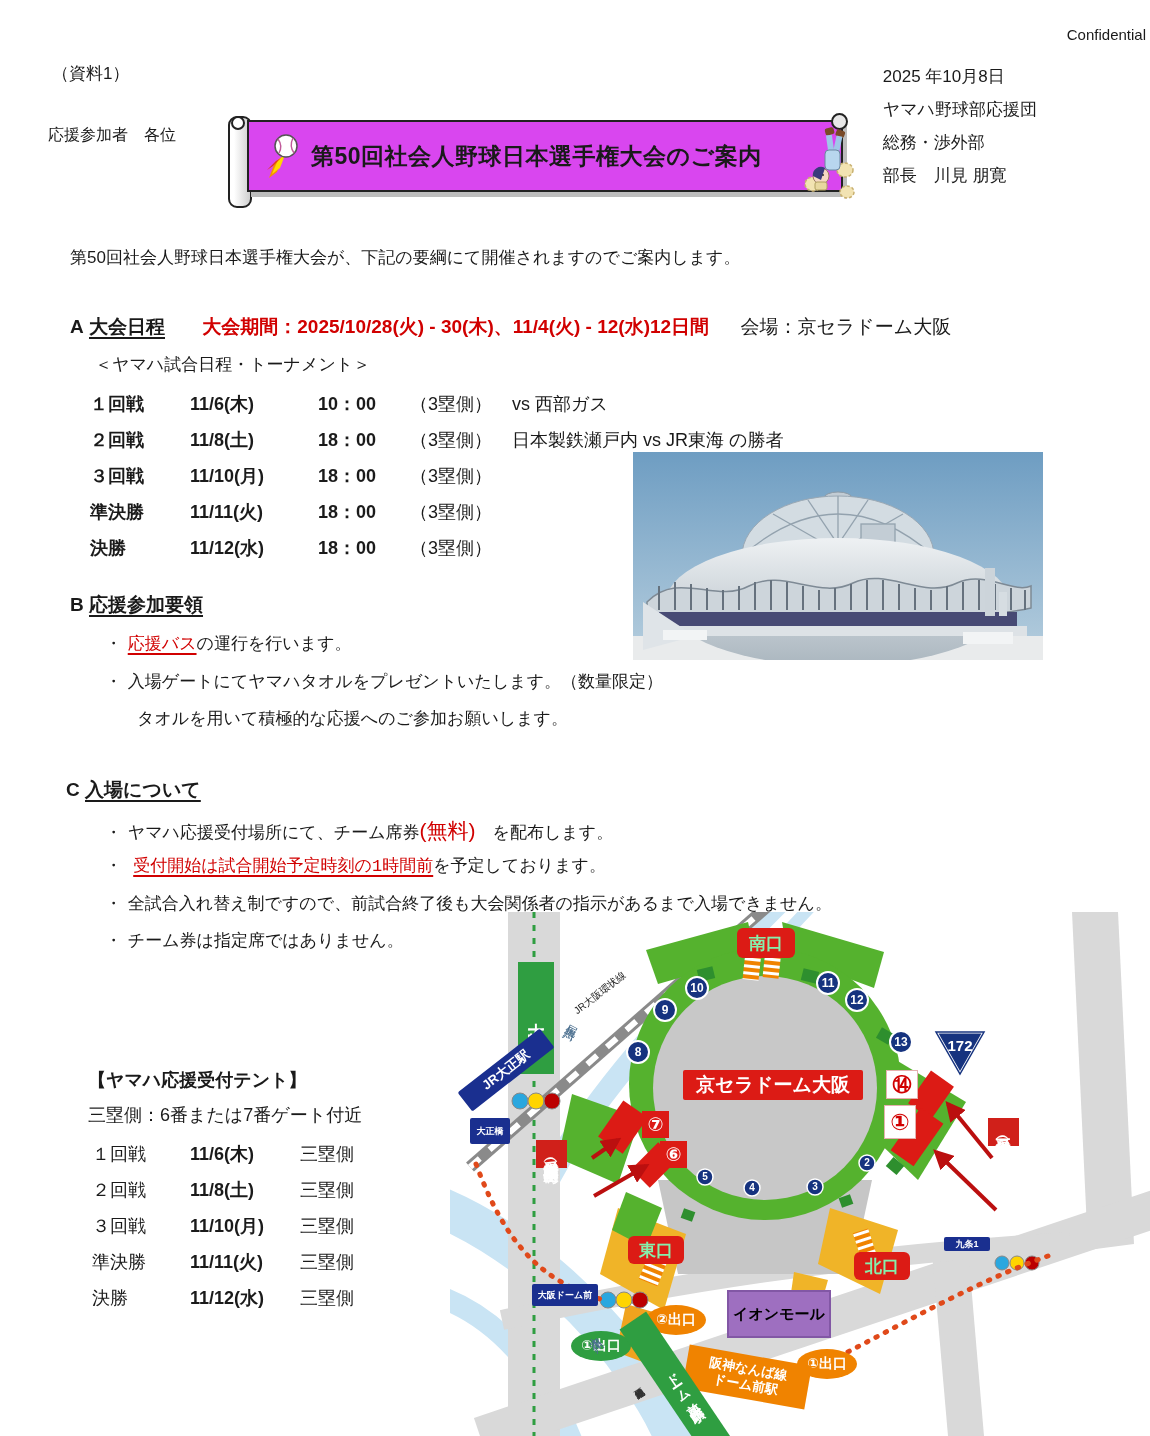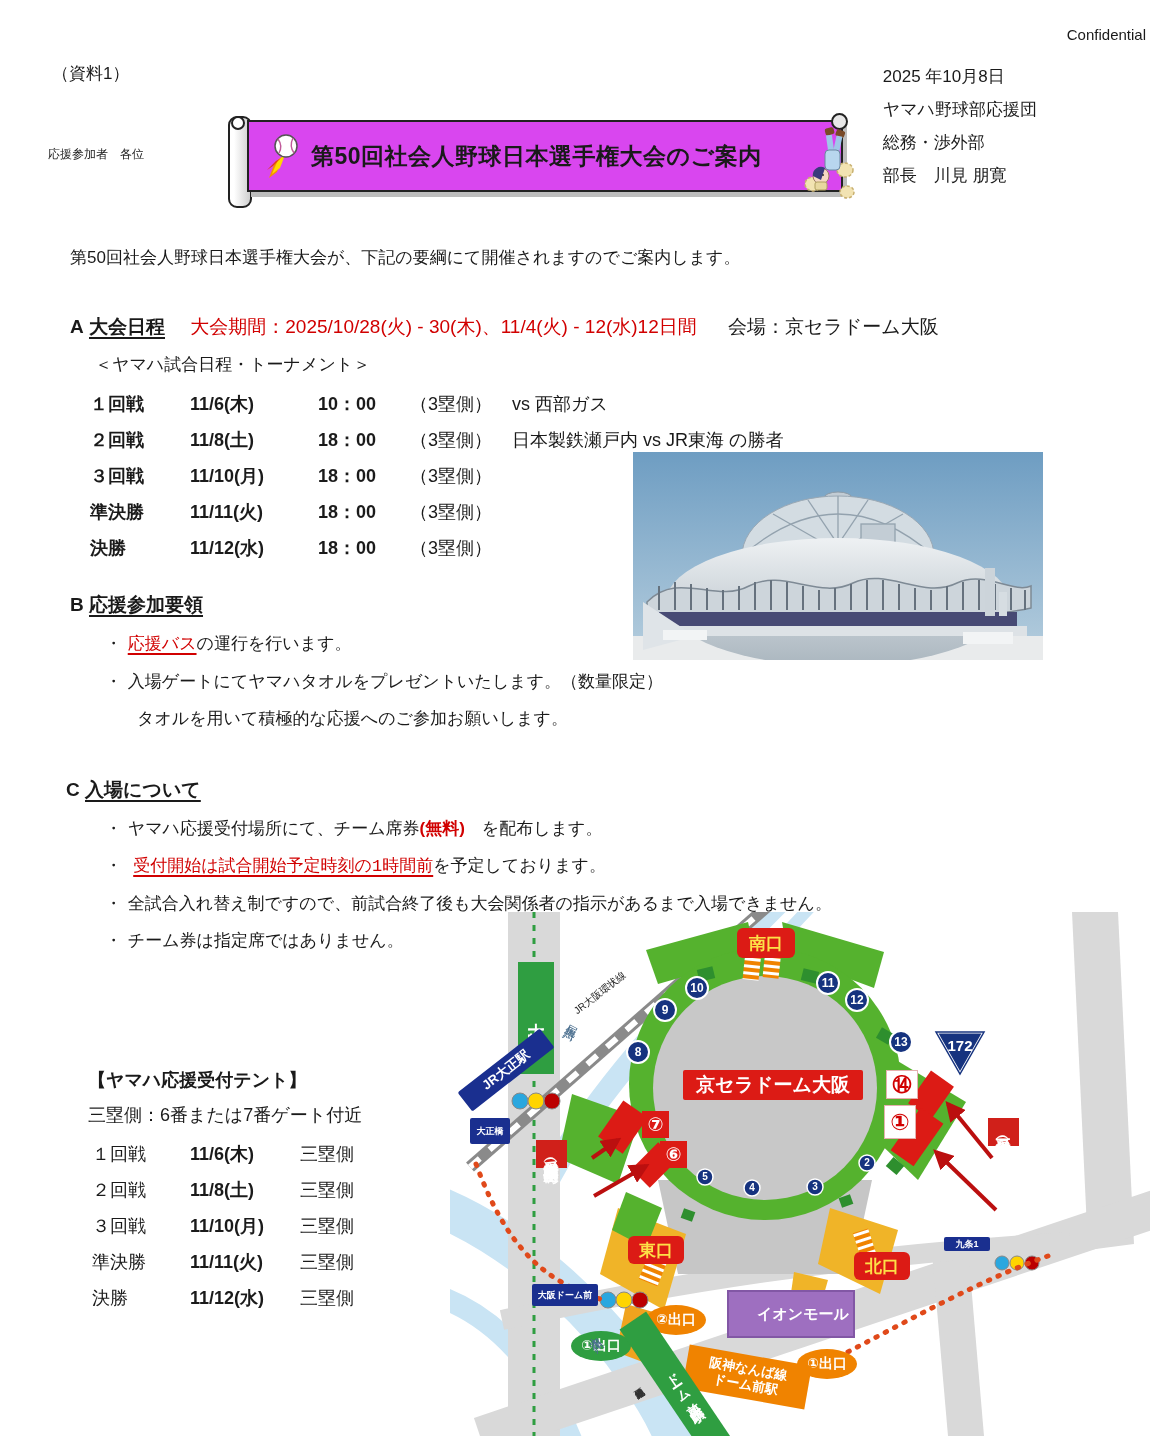--- a/index.html
+++ b/index.html
@@ -5,70 +5,70 @@
   html,body{margin:0;padding:0;background:#fff;}
   .page{position:relative;width:1150px;height:1436px;background:#fff;overflow:hidden;
         font-family:"Liberation Sans","DejaVu Sans",sans-serif;color:#1a1a1a;}
   .abs{position:absolute;}
   .b{font-weight:bold;}
   .red{color:#d10000;}
   .ul{text-decoration:underline;text-decoration-thickness:2px;text-underline-offset:4px;}
   
   .confidential{top:26px;right:4px;font-size:15px;}
   .doc-ref{left:52px;top:62px;font-size:17px;}
-  .recipients{left:48px;top:146px;font-size:12px;}
+  .recipients{left:48px;top:125px;font-size:16px;}
   .sender{top:60px;right:113px;text-align:left;font-size:17px;line-height:33px;}
   
   .banner{left:228px;top:112px;width:640px;height:96px;}
   .banner-roll{position:absolute;left:0;top:4px;width:20px;height:88px;border:2px solid #222;
     border-radius:9px;background:linear-gradient(90deg,#fff 20%,#cfcfcf);}
   .banner-knob{position:absolute;left:1px;top:-2px;width:10px;height:10px;border:2px solid #222;border-radius:50%;background:#fff;}
   .banner-body{position:absolute;left:19px;top:8px;width:592px;height:68px;background:#d946ef;
     border:2px solid #222;box-shadow:4px 5px 0 #bdbdbd;display:flex;align-items:center;}
   .banner-corner{position:absolute;right:-7px;top:-9px;width:13px;height:13px;border:2px solid #222;border-radius:50%;background:#e8e8e8;}
   .banner-title{margin-left:62px;font-size:23px;font-weight:bold;white-space:nowrap;letter-spacing:0.5px;}
   .ball-icon{position:absolute;left:10px;top:10px;}
   .person-icon{position:absolute;right:-14px;top:4px;}
   
   .intro{left:70px;top:246px;font-size:17px;}
   .sec-a{left:70px;top:314px;font-size:19px;white-space:nowrap;}
-  .sec-a .period{margin-left:20px;font-weight:normal;}
+  .sec-a .period{margin-left:32px;font-weight:bold;}
   .sec-a .venue{margin-left:26px;}
   .sub-a{left:95px;top:353px;font-size:17px;}
   .sched{left:90px;top:386px;font-size:18px;}
   .sched .row{display:flex;height:36px;align-items:center;}
   .c-round{width:100px;font-weight:bold;}
   .c-date{width:128px;font-weight:bold;}
   .c-time{width:92px;font-weight:bold;}
   .c-side{width:102px;}
   .photo{left:633px;top:452px;width:410px;height:208px;}
   .sec-b{left:70px;top:592px;font-size:19px;}
   .bullet{font-size:17px;}
   .bul-mark{display:inline-block;width:18px;}
   .b-b1{left:105px;top:632px;}
   .b-b2{left:105px;top:670px;}
   .b-b2c{left:137px;top:707px;}
   .sec-c{left:66px;top:777px;font-size:19px;}
   .c-b1{left:105px;top:817px;}
   .c-b2{left:105px;top:854px;font-family:Liberation Mono, monospace;}
   .c-b3{left:105px;top:892px;}
   .c-b4{left:105px;top:929px;}
-  .muryo{font-weight:bold;font-size:17px;}
+  .muryo{font-weight:normal;font-size:21px;}
   .tent-title{left:88px;top:1068px;font-size:18px;}
   .tent-sub{left:88px;top:1103px;font-size:18px;}
   .tent{left:92px;top:1136px;font-size:18px;}
   .tent .row{display:flex;height:36px;align-items:center;}
   .t-round{width:98px;}
   .t-date{width:110px;font-weight:bold;}
   
   .map{left:450px;top:912px;width:700px;height:524px;}
   .map .ovl{position:absolute;display:flex;align-items:center;justify-content:center;text-align:center;}
-  .badge{background:#dc1b15;color:#fde047;font-weight:bold;font-size:17px;border-radius:6px;}
+  .badge{background:#dc1b15;color:#86efac;font-weight:bold;font-size:17px;border-radius:6px;}
   .dome-label{left:233px;top:158px;width:180px;height:30px;background:#dc1b15;color:#fff;font-weight:bold;font-size:19px;border-radius:2px;white-space:nowrap;}
-  .aeon{left:277px;top:378px;width:100px;height:44px;background:#9e6fc0;border:2px solid #8257a5;color:#ffffff;font-weight:bold;font-size:15px;padding-left:24px;}
+  .aeon{left:277px;top:378px;width:100px;height:44px;background:#9e6fc0;border:2px solid #8257a5;color:#000000;font-weight:bold;font-size:15px;}
   .bubble{color:#fff;font-weight:bold;font-size:14px;border-radius:50%;width:60px;height:30px;}
   .bub-green{background:#2f9e41;}
   .bub-orange{background:#f08300;}
   .st-hanshin{left:235px;top:443px;width:124px;height:44px;background:#f08300;color:#fff;font-weight:bold;font-size:13px;line-height:1.25;transform:rotate(10deg);flex-direction:column;}
   .st-chiyo{left:211px;top:395px;width:32px;height:158px;background:#2f9e41;color:#fff;font-weight:bold;font-size:13px;
      writing-mode:vertical-rl;transform:rotate(-34deg);letter-spacing:2px;}
   .subway-lbl{left:176px;top:402px;height:140px;color:#333;font-size:9px;writing-mode:vertical-rl;transform:rotate(-34deg);}
   .sign-navy{background:#1a2f8f;color:#fff;font-size:9px;font-weight:bold;border-radius:2px;}
   .taisho-sta{left:68px;top:50px;width:36px;height:112px;background:#2f9e41;color:#fff;font-weight:bold;font-size:17px;
      writing-mode:vertical-rl;letter-spacing:6px;}

